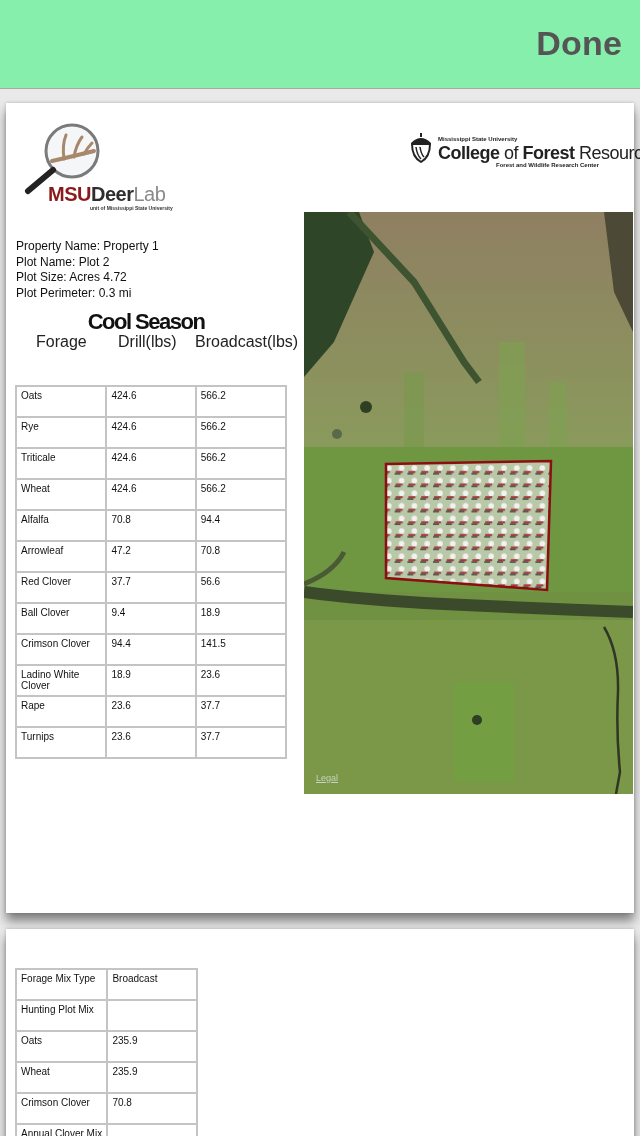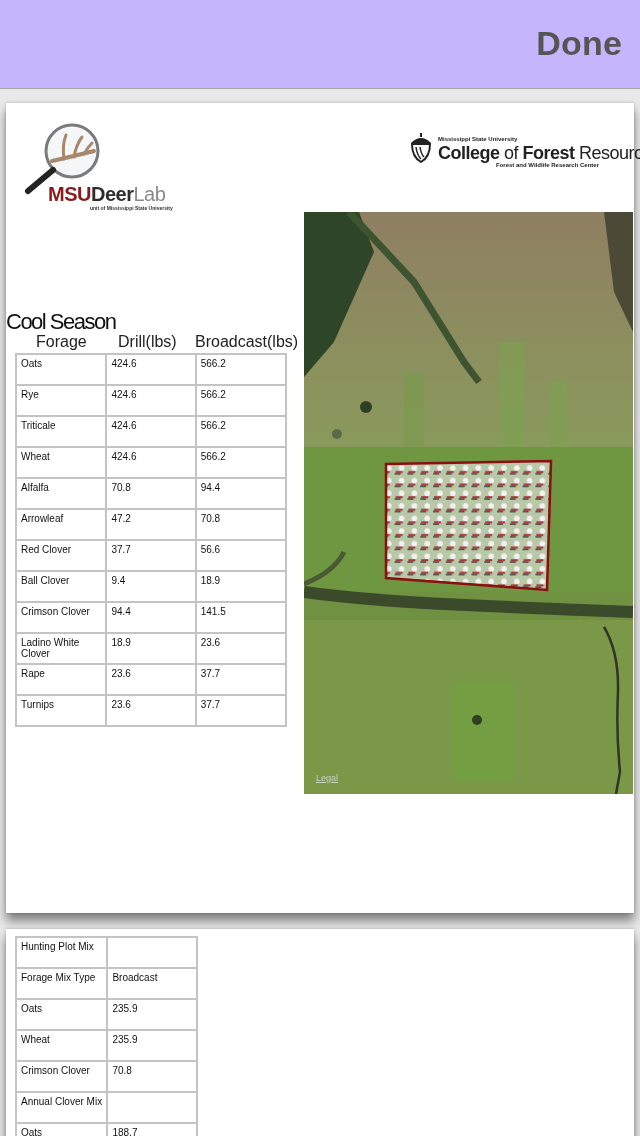--- a/index.html
+++ b/index.html
@@ -3,21 +3,21 @@
 <meta charset="utf-8">
 <style>
   html, body { margin:0; padding:0; }
   body {
     width:640px; height:1136px; overflow:hidden; position:relative;
     background:#ececec;
     font-family:"Liberation Sans", sans-serif;
   }
   .navbar {
     position:absolute; left:0; top:0; width:640px; height:88px;
-    background:#c4b5fd; border-bottom:1px solid #a8a8a8;text-align:right;
+    background:#86efac; border-bottom:1px solid #a8a8a8;text-align:right;
   }
   .done-btn {
     position:absolute; right:18px; top:24px;
     font-size:34px; color:#555; font-weight:bold; letter-spacing:0.2px;
     cursor:pointer;
   }
   .content {
     position:absolute; left:0; top:89px; width:640px; height:1047px;
     background:#e9e9e9; overflow:hidden;
   }
@@ -43,24 +43,24 @@
   .msu-ext { position:absolute; left:0; top:79px; width:150px; font-family:"Liberation Serif", serif; font-size:13px; color:#8b1a2b; }
 
   .logo-cfr { position:absolute; left:400px; top:30px; width:220px; height:40px; }
   .cfr-acorn { position:absolute; left:2px; top:0; width:26px; height:30px; }
   .cfr-top { position:absolute; left:32px; top:3px; font-size:6px; font-weight:bold; color:#222; }
   .cfr-main { position:absolute; left:32px; top:10px; font-size:18px; color:#222; letter-spacing:-0.5px; white-space:nowrap; }
   .cfr-main b { font-weight:bold; }
   .cfr-sub { position:absolute; left:90px; top:29px; font-size:6px; font-weight:bold; color:#222; white-space:nowrap; }
 
   .info { position:absolute; left:10px; top:136px; font-size:12px; line-height:15.5px; color:#111; }
-  .season-title { position:absolute; left:0; top:206px; width:280px; text-align:left; font-size:22px; font-weight:normal; letter-spacing:-1.5px; color:#111; }
+  .season-title { position:absolute; left:0; top:206px; width:280px; text-align:center; font-size:22px; font-weight:bold; letter-spacing:-1.5px; color:#111; }
   .col-head { position:absolute; top:230px; font-size:16px; color:#222; }
 
-  table.grid { border-collapse:collapse; position:absolute; }
+  table.grid { border-collapse:collapse; position:absolute;margin-top:32px; }
   table.grid td {
     border:2px solid #c4c4c4; font-size:10px; color:#111;
     vertical-align:top; padding:3px 4px 0 4px; line-height:11px;
   }
   .t1 { left:9px; top:250px; width:272px; }
   .t1 td { height:26px; }
   .t1 td.c1 { width:81px; }
   .t1 td.c2 { width:80px; }
   .t1 td.c3 { width:81px; }
 
@@ -105,20 +105,26 @@
         <path d="M3 10 Q13 0 23 10 Z" fill="#222"></path>
         <rect x="12" y="0" width="2" height="4" fill="#222"></rect>
         <path d="M4 11 H22 Q22 24 13 29 Q4 24 4 11 Z" fill="#fff" stroke="#222" stroke-width="2"></path>
         <path d="M8 14 Q9 22 13 26 M12 14 Q13 21 16 24" stroke="#222" stroke-width="1.5" fill="none"></path>
       </svg>
       <div class="cfr-top">Mississippi State University</div>
       <div class="cfr-main"><b>College</b><span> of </span><b>Forest</b><span> Resources</span></div>
       <div class="cfr-sub">Forest and Wildlife Research Center</div>
     </div>
 
+    <div class="info">
+      <div>Property Name: Property 1</div>
+      <div>Plot Name: Plot 2</div>
+      <div>Plot Size: Acres 4.72</div>
+      <div>Plot Perimeter: 0.3 mi</div>
+    </div>
 
     <div class="season-title">Cool Season</div>
     <div class="col-head" style="left:30px">Forage</div>
     <div class="col-head" style="left:112px">Drill(lbs)</div>
     <div class="col-head" style="left:189px">Broadcast(lbs)</div>
 
     <table class="grid t1">
       <tbody>
         <tr>
             <td class="c1">Oats</td>
@@ -229,26 +235,26 @@
         <polygon points="82,252 247,249 243,378 82,366" fill="url(#seed)" stroke="#8b0f12" stroke-width="2.5"></polygon>
       </svg>
       <div class="legal">Legal</div>
     </div>
   </div>
 
   <div class="page page2">
     <table class="grid t2">
       <tbody>
         <tr>
+            <td class="c1">Forage Mix Type</td>
+            <td class="c2">Broadcast</td>
+          </tr>
+        <tr>
             <td class="c1">Hunting Plot Mix</td>
             <td class="c2"></td>
-          </tr>
-        <tr>
-            <td class="c1">Forage Mix Type</td>
-            <td class="c2">Broadcast</td>
           </tr>
         <tr>
             <td class="c1">Oats</td>
             <td class="c2">235.9</td>
           </tr>
         <tr>
             <td class="c1">Wheat</td>
             <td class="c2">235.9</td>
           </tr>
         <tr>

